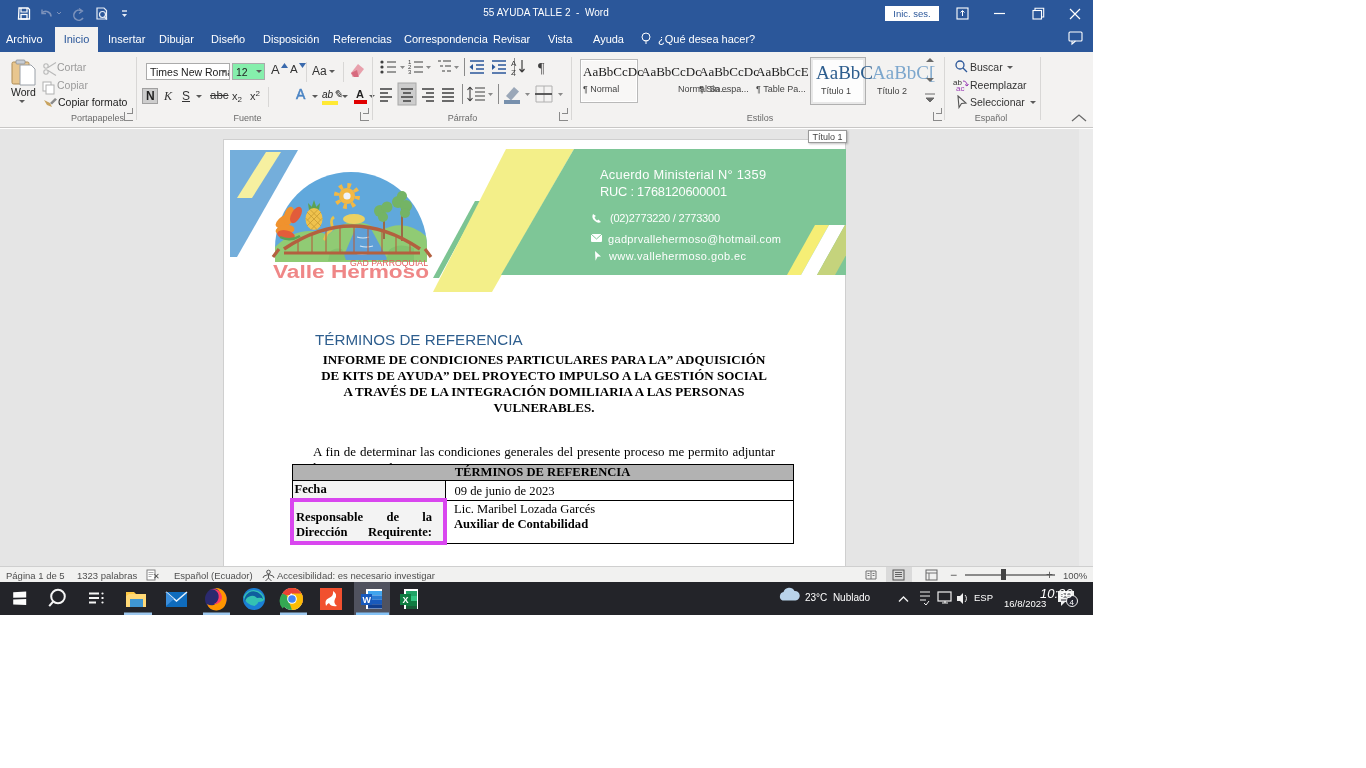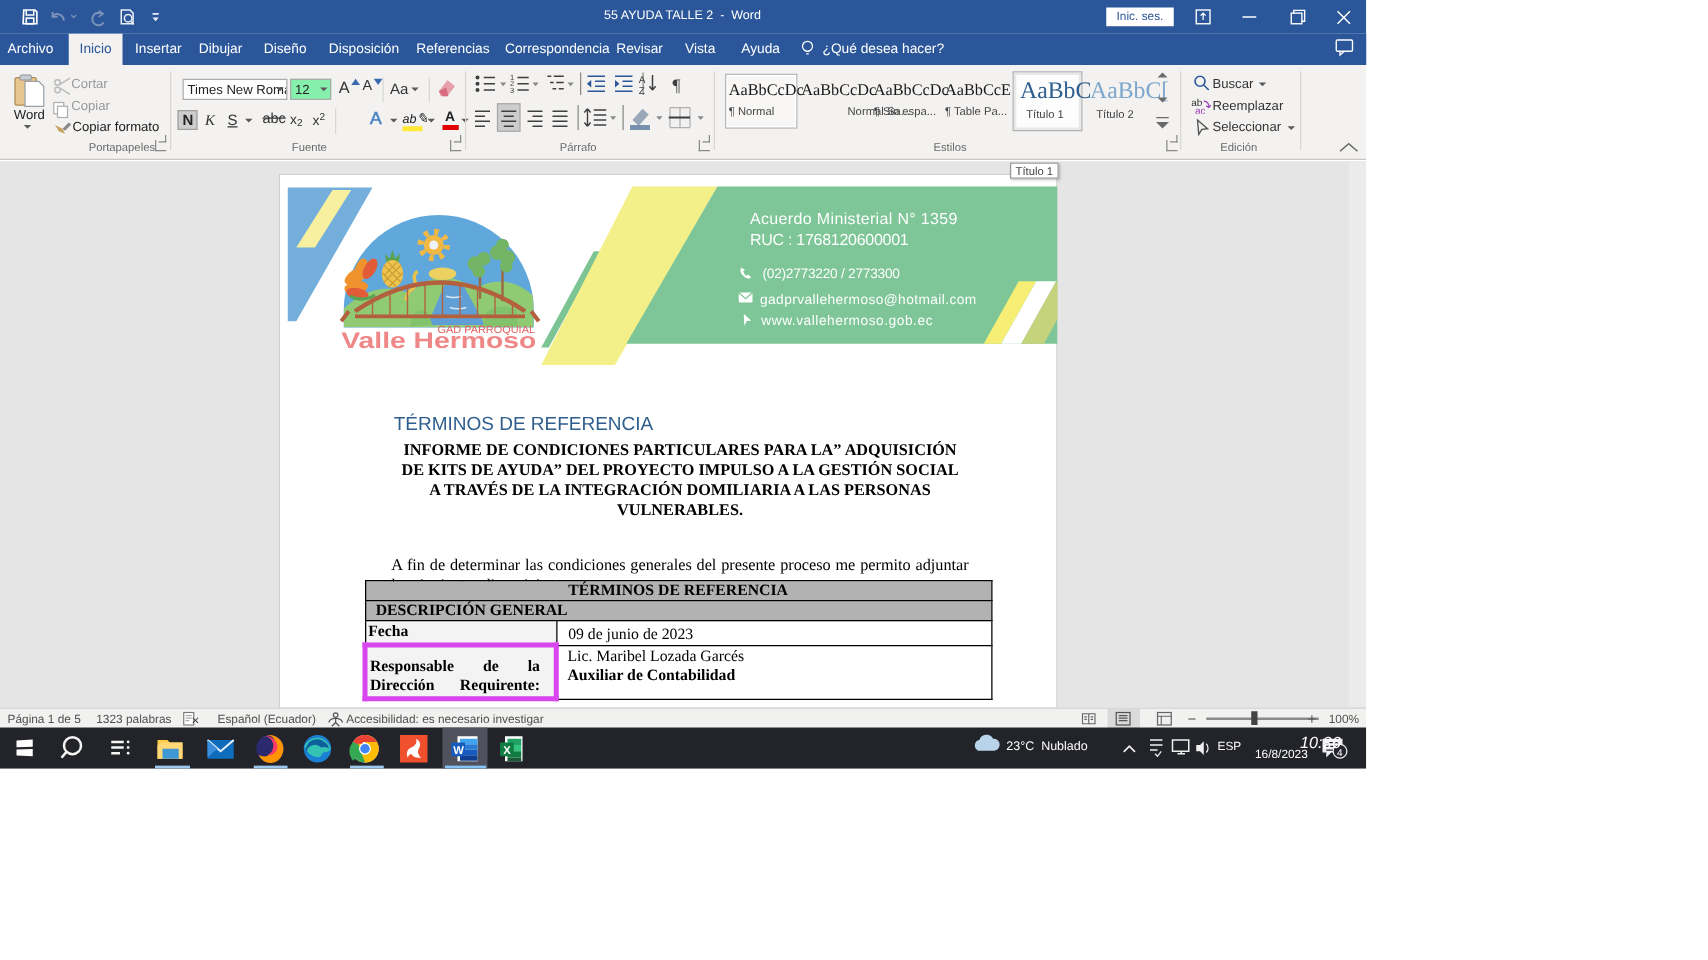--- a/index.html
+++ b/index.html
@@ -298,21 +298,21 @@
       <text x="3" y="14" font-size="8" fill="#9a3bb5" font-family="Liberation Sans">ac</text>
       <path d="M10 4 a4 4 0 0 1 4 5" stroke="#9a3bb5" fill="none" stroke-width="1"></path>
       <path d="M14 9 l-2-1.5 M14 9 l1.5-2" stroke="#9a3bb5" fill="none" stroke-width="1"></path>
     </svg>
     <div class="rbtxt" style="left:970px;top:27px;">Reemplazar</div>
     <svg width="16" height="14" style="position:absolute;left:955px;top:43px">
       <path d="M3 1 l8 7 -4.5 0.5 -2.5 4 z" fill="none" stroke="#555" stroke-width="1.1"></path>
     </svg>
     <div class="rbtxt" style="left:970px;top:44px;">Seleccionar</div>
     <div class="car" style="left:1030px;top:49px;"></div>
-    <div class="glabel" style="left:966px;width:50px;">Edición</div>
+    <div class="glabel" style="left:966px;width:50px;">Español</div>
     <div class="gsep" style="left:1040px;"></div>
     <svg width="20" height="12" style="position:absolute;left:1070px;top:60px">
       <path d="M2 9 l7-6 7 6" stroke="#6a6a6a" fill="none" stroke-width="1.3"></path>
     </svg>
   </div>
   <div class="abs" id="docarea">
     <div class="abs" style="left:1079px;top:0;width:14px;height:437px;background:#ebebeb;"></div>
     <div id="page">
 
       <svg width="616" height="152" viewBox="0 0 616 152" style="position:absolute;left:6px;top:9px">
@@ -425,23 +425,20 @@
       <div class="abs" style="left:89px;top:304px;width:462px;text-align:justify;font-family:'Liberation Serif',serif;font-size:13px;line-height:15.5px;color:#000;">A fin de determinar las condiciones generales del presente proceso me permito adjuntar las siguientes disposiciones:</div>
 
       <table style="position:absolute;left:66px;top:324px;width:501px;border-collapse:collapse;table-layout:fixed;font-family:'Liberation Serif',serif;font-size:12.6px;color:#000;">
         <colgroup>
             <col style="width:153px">
             <col style="width:348px">
           </colgroup>
         <tbody>
             <tr>
               <td colspan="2" style="border:1px solid #000;background:#b2b2b2;text-align:center;font-weight:bold;height:13px;padding:0;font-size:12.6px;">TÉRMINOS DE REFERENCIA</td>
-            </tr>
-        <tr>
-              <td colspan="2" style="border:1px solid #000;background:#b2b2b2;font-weight:bold;height:15px;padding:0 0 0 8px;font-size:12.6px;">DESCRIPCIÓN GENERAL</td>
             </tr>
         <tr>
           <td style="border:1px solid #000;background:#f3f3f3;font-weight:bold;height:16px;padding:1px 2px;vertical-align:bottom;">Fecha</td>
           <td style="border:1px solid #000;padding:1px 2px 1px 9px;vertical-align:bottom;">09 de junio de 2023</td>
         </tr>
         <tr>
           <td style="border:4px solid #d946ef;background:#f3f3f3;font-weight:bold;height:38px;padding:8px 2px 1px;vertical-align:top;">
             <div style="display:flex;justify-content:space-between;width:136px;">
                   <span>Responsable</span>
                   <span>de</span>

